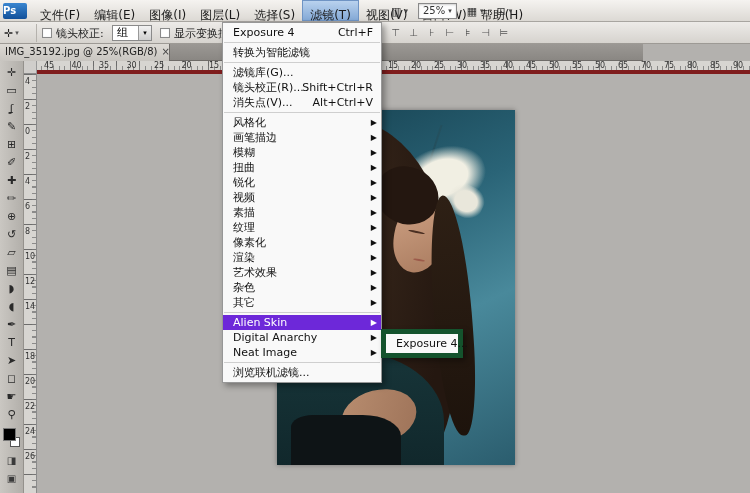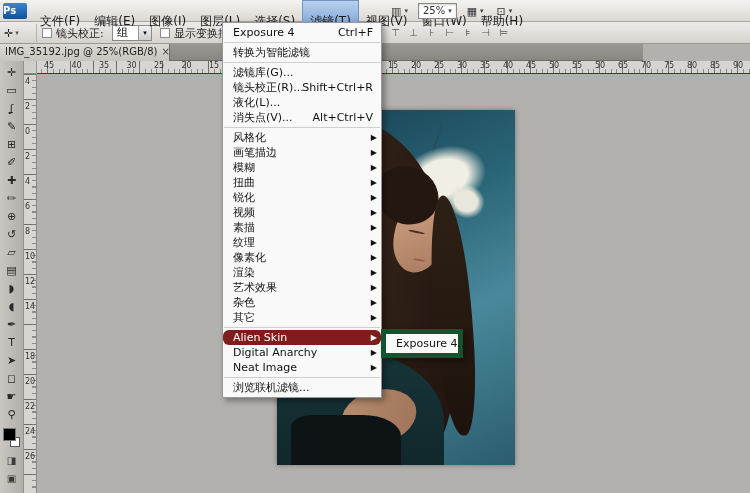--- a/index.html
+++ b/index.html
@@ -8,21 +8,21 @@
          font-family:"DejaVu Sans","Liberation Sans",sans-serif; }
 
   
   .menubar { position:absolute; left:0; top:0; width:750px; height:22px;
              background:linear-gradient(#f5f3f0,#dcd9d4); border-bottom:1px solid #a8a5a0;
              display:flex; align-items:center; z-index:5; }
   .pslogo { width:24px; height:16px; margin:0 6px 0 3px; border-radius:2px;
             background:linear-gradient(#3a86d0,#11509a); color:#fff; font-size:10px;
             font-weight:bold; line-height:16px; }
   .mb-items { display:flex; height:21px; }
-  .mitem { padding:11px 7px; font-size:12px; height:21px; line-height:21px; color:#1a1a1a; white-space:nowrap; }
+  .mitem { padding:5px 7px; font-size:12px; height:21px; line-height:21px; color:#1a1a1a; white-space:nowrap; }
   .mitem.active { background:linear-gradient(#b9d2ee,#7fa3cf0); background:linear-gradient(#b9d2ee,#84a9d6); border:1px solid #6f94c4; line-height:19px; }
   .mb-right { position:absolute; left:388px; top:2px; height:18px; display:flex; align-items:center; gap:7px; }
   .mb-btn { display:flex; align-items:center; height:18px; padding:0 3px; font-size:11px; color:#333; }
   .mb-btn .glyph { font-size:11px; }
   .mb-btn .car { font-size:7px; margin-left:3px; color:#444; }
   .zoombox { border:1px solid #8a8a8a; background:#fdfdfd; height:16px; line-height:14px;
              box-shadow:inset 0 1px 2px rgba(0,0,0,.18); padding:0 4px; font-size:10px; }
 
   
   .optbar { position:absolute; left:0; top:22px; width:750px; height:22px;
@@ -47,21 +47,21 @@
             background:linear-gradient(#9b9894,#8a8783); border-bottom:1px solid #6e6b68; }
   .tab { position:absolute; left:0; top:0; width:170px; height:17px;
          background:linear-gradient(#dddad5,#c8c5c0); border-right:1px solid #6e6b68;
          font-size:10px; line-height:16px; padding:0 5px; color:#222; display:flex; white-space:nowrap; }
   .tab-close { margin-left:auto; font-size:10px; color:#444; padding-left:4px; }
 
   
   .corner { position:absolute; left:24px; top:61px; width:13px; height:13px; background:#d0cecb;
             border-right:1px solid #999; border-bottom:1px solid #8a8a8a; z-index:3; }
   .hruler { position:absolute; left:24px; top:61px; width:726px; height:13px; background:#d7d5d1;
-            border-bottom:1px solid #7f1d1d; overflow:hidden; z-index:2; }
+            border-bottom:4px solid #7f1d1d; overflow:hidden; z-index:2; }
   .hruler .maj { position:absolute; left:0; top:0; right:0; bottom:0;
                  background:repeating-linear-gradient(to right, rgba(90,90,90,.85) 0 1px, transparent 1px 23px); }
   .hruler .min { position:absolute; left:0; right:0; bottom:0; height:4px;
                  background:repeating-linear-gradient(to right, rgba(120,120,120,.8) 0 1px, transparent 1px 5.75px); }
   .vruler { position:absolute; left:24px; top:74px; width:13px; height:419px; background:#d7d5d1;
             border-right:1px solid #8a8a8a; overflow:hidden; z-index:2; }
   .vruler .maj { position:absolute; left:0; top:0; right:0; bottom:0;
                  background:repeating-linear-gradient(to bottom, rgba(90,90,90,.85) 0 1px, transparent 1px 25px); }
   .vruler .min { position:absolute; top:0; bottom:0; right:0; width:4px;
                  background:repeating-linear-gradient(to bottom, rgba(120,120,120,.8) 0 1px, transparent 1px 6.25px); }
@@ -107,21 +107,21 @@
                background:#0e1416; }
 
   
   .fmenu { position:absolute; left:222px; top:22px; width:160px; background:#f9f9f9;
            border:1px solid #979797; box-shadow:3px 3px 6px rgba(0,0,0,.35);
            padding:2px 0; z-index:10; }
   .fm-item { position:relative; height:15px; line-height:15px; font-size:11px;
              padding:0 16px 0 10px; color:#111; white-space:nowrap; }
   .fm-item .sc { position:absolute; right:8px; top:0; }
   .fm-item .arr { position:absolute; right:4px; top:0; font-size:8px; }
-  .fm-item.hl { background:#7f1d1d; color:#fff;border-radius:6px; }
+  .fm-item.hl { background:#6d28d9; color:#fff; }
   .fm-sep { height:1px; background:#cfcfcf; margin:2px 1px; }
 
   .submenu { position:absolute; left:381px; top:329px; width:82px; background:#f9f9f9;
              border:5px solid #14532d; box-shadow:3px 3px 6px rgba(0,0,0,.35);
              padding:2px 2px; z-index:11; }
   .sm-item { height:15px; line-height:15px; font-size:11px; padding:0 8px; color:#111; white-space:nowrap; }
 </style>
 </head>
 <body>
 
@@ -290,21 +290,20 @@
   </div>
 
   <div class="fmenu">
     <div>
         <div class="fm-item"><span class="lb">Exposure 4</span><span class="sc">Ctrl+F</span></div>
         <div class="fm-sep"></div>
         <div class="fm-item"><span class="lb">转换为智能滤镜</span></div>
         <div class="fm-sep"></div>
         <div class="fm-item"><span class="lb">滤镜库(G)...</span></div>
         <div class="fm-item"><span class="lb">镜头校正(R)...</span><span class="sc">Shift+Ctrl+R</span></div>
-        <div class="fm-item"><span class="lb">液化(L)...</span></div>
         <div class="fm-item"><span class="lb">消失点(V)...</span><span class="sc">Alt+Ctrl+V</span></div>
         <div class="fm-sep"></div>
         <div class="fm-item"><span class="lb">风格化</span><span class="arr">▶</span></div>
         <div class="fm-item"><span class="lb">画笔描边</span><span class="arr">▶</span></div>
         <div class="fm-item"><span class="lb">模糊</span><span class="arr">▶</span></div>
         <div class="fm-item"><span class="lb">扭曲</span><span class="arr">▶</span></div>
         <div class="fm-item"><span class="lb">锐化</span><span class="arr">▶</span></div>
         <div class="fm-item"><span class="lb">视频</span><span class="arr">▶</span></div>
         <div class="fm-item"><span class="lb">素描</span><span class="arr">▶</span></div>
         <div class="fm-item"><span class="lb">纹理</span><span class="arr">▶</span></div>

